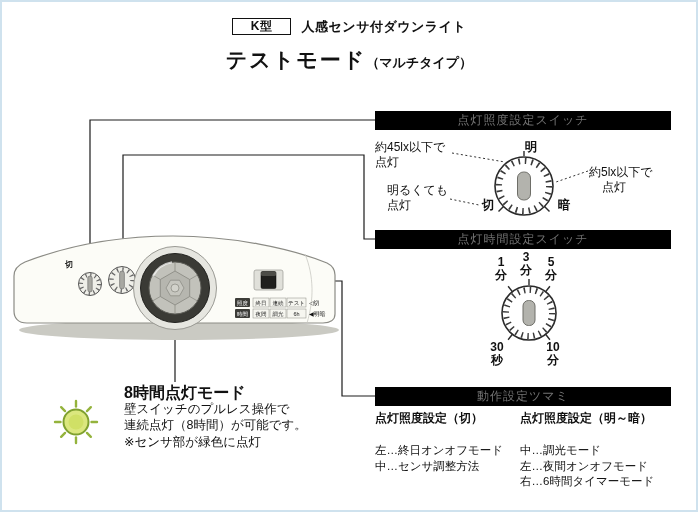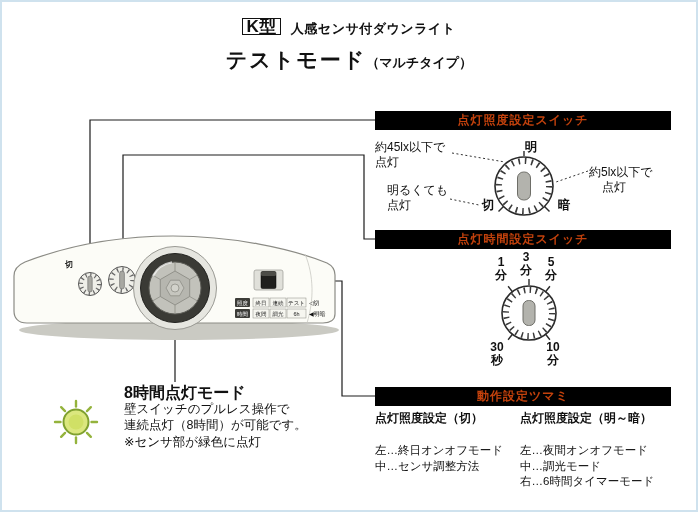--- a/index.html
+++ b/index.html
@@ -4,26 +4,26 @@
 <style>
   * { margin:0; padding:0; box-sizing:border-box; }
   html,body { background:#fff; }
   .page {
     position:relative; width:698px; height:512px; overflow:hidden;
     background:#ffffff; border:2px solid #cfe2ee;
     font-family:"Liberation Sans","DejaVu Sans",sans-serif; color:#111;
   }
   .abs { position:absolute; }
   .doc-header { top:16px; left:0; width:100%; text-align:center; font-size:13px; font-weight:bold; letter-spacing:0.5px; }
-  .k-badge { display:inline-block; border:1.5px solid #111; padding:0 3px; font-size:17px; line-height:15px; margin-right:6px; vertical-align:1px; }
+  .k-badge { display:inline-block; border:1.5px solid #111; padding:0 18px; font-size:12px; line-height:15px; margin-right:6px; vertical-align:1px; }
   .title-row { top:44px; left:0; width:100%; text-align:center; }
   .title-main { font-size:21px; font-weight:bold; letter-spacing:2px; }
   .title-note { font-size:13px; font-weight:bold; }
-  .bar { left:373px; width:296px; height:19px; background:#000; color:#c2410c;
-         font-size:12px; font-weight:bold; text-align:center; line-height:19px; letter-spacing:1px; }
+  .bar { left:373px; width:296px; height:19px; background:#000; color:#737373;
+         font-size:12px; font-weight:normal; text-align:center; line-height:19px; letter-spacing:1px; }
   .lbl { font-size:12px; line-height:15px; }
   .pos { font-size:12.5px; font-weight:bold; }
   .tlabel { width:24px; text-align:center; font-size:12px; font-weight:bold; line-height:13px; }
   .mode-col .mtitle { font-size:12px; font-weight:bold; margin-bottom:16px; white-space:nowrap; }
   .mode-col .mrow { font-size:11.5px; line-height:15.5px; white-space:nowrap; }
   .note-title { font-size:16px; font-weight:bold; }
   .note-line { font-size:12.5px; }
   .overlay { left:0; top:0; pointer-events:none; }
   .cline { stroke:#1c1c1c; stroke-width:1.2; fill:none; }
   .dotline { stroke:#333; stroke-width:1; stroke-dasharray:2 2.5; }
@@ -187,22 +187,22 @@
 
   <div class="abs bar" style="top:385px">動作設定ツマミ</div>
 
   <div class="abs mode-col" style="left:373px;top:408px;width:143px">
     <div class="mtitle">点灯照度設定（切）</div>
     <div class="mrow">左…終日オンオフモード</div>
     <div class="mrow">中…センサ調整方法</div>
   </div>
   <div class="abs mode-col" style="left:518px;top:408px;width:152px">
     <div class="mtitle">点灯照度設定（明～暗）</div>
+    <div class="mrow">中…調光モード</div>
     <div class="mrow">左…夜間オンオフモード</div>
-    <div class="mrow">中…調光モード</div>
     <div class="mrow">右…6時間タイマーモード</div>
   </div>
 
   <svg class="abs" style="left:50px;top:396px" width="48" height="48" viewBox="0 0 48 48">
     <g stroke="#94b33c" stroke-width="2.4" stroke-linecap="round">
       <line x1="24" y1="8.5" x2="24" y2="3"></line>
       <line x1="34.96" y1="13.04" x2="38.85" y2="9.15"></line>
       <line x1="39.5" y1="24" x2="45" y2="24"></line>
       <line x1="34.96" y1="34.96" x2="38.85" y2="38.85"></line>
       <line x1="24" y1="39.5" x2="24" y2="45"></line>

